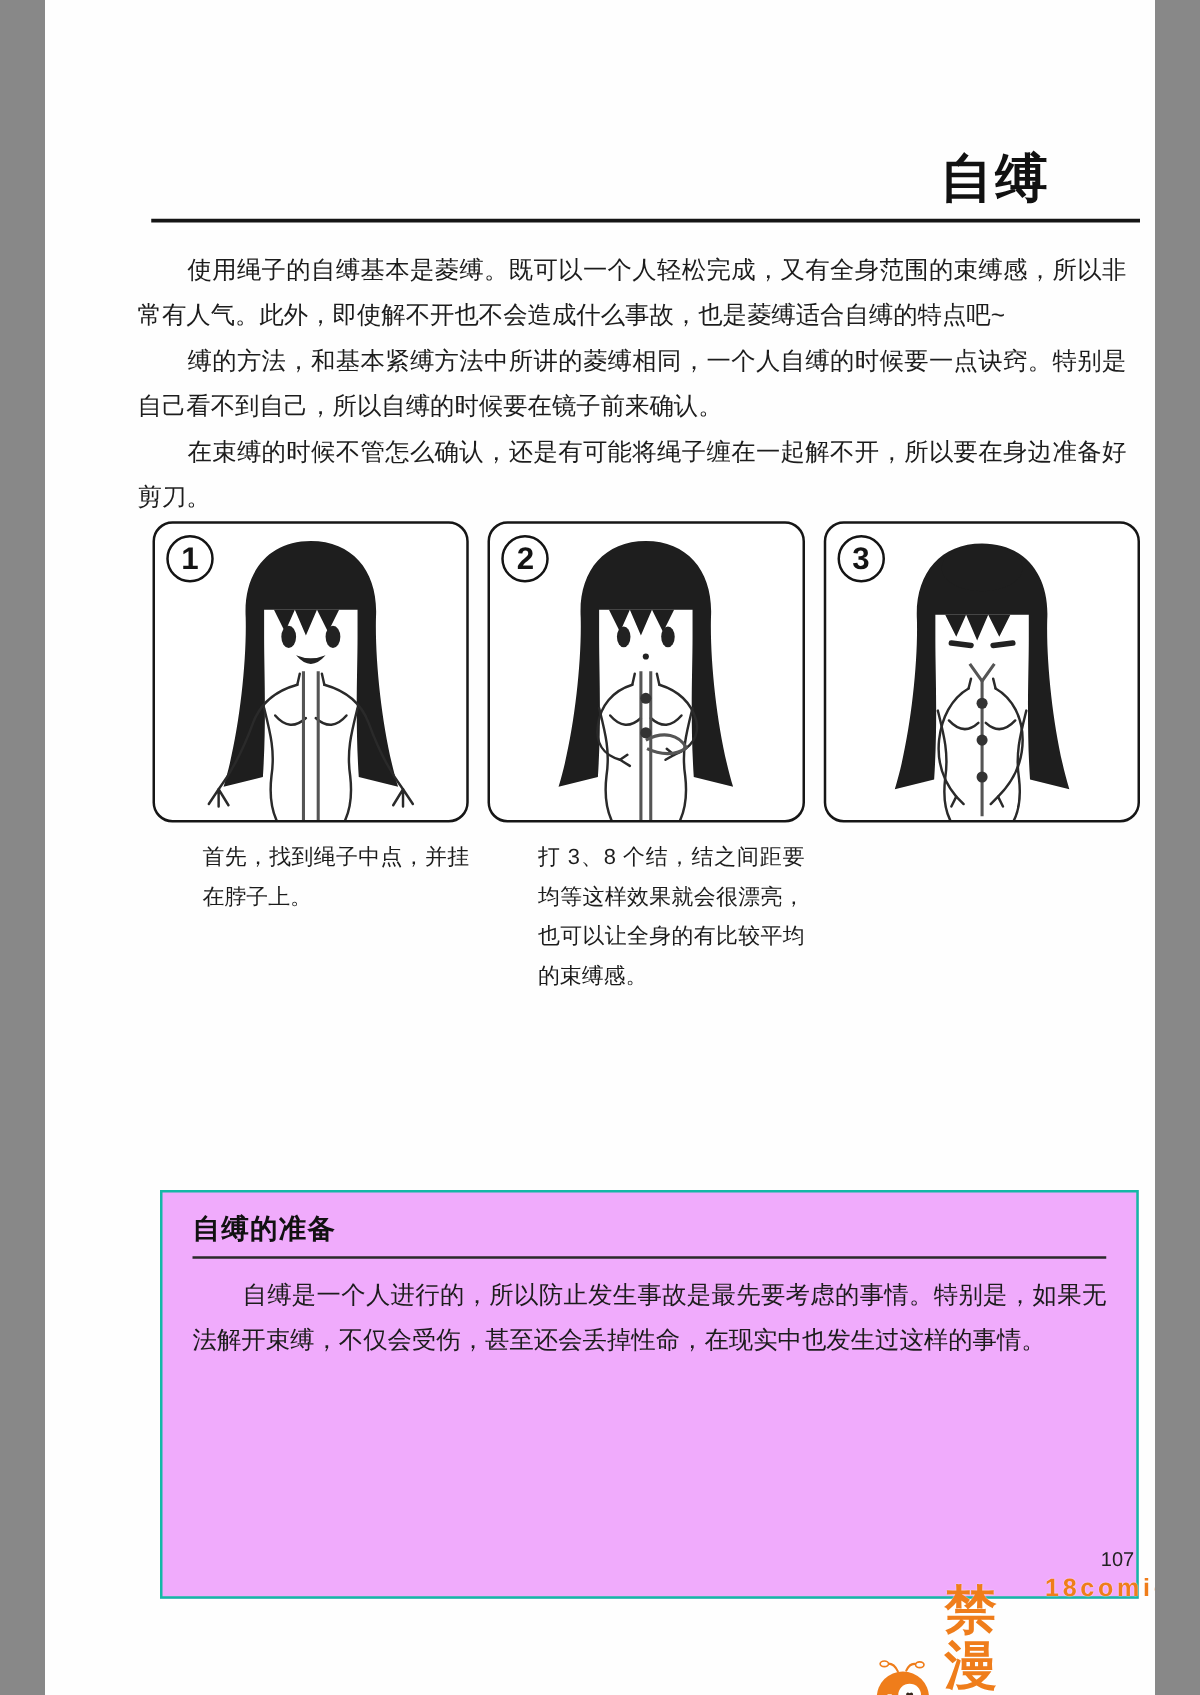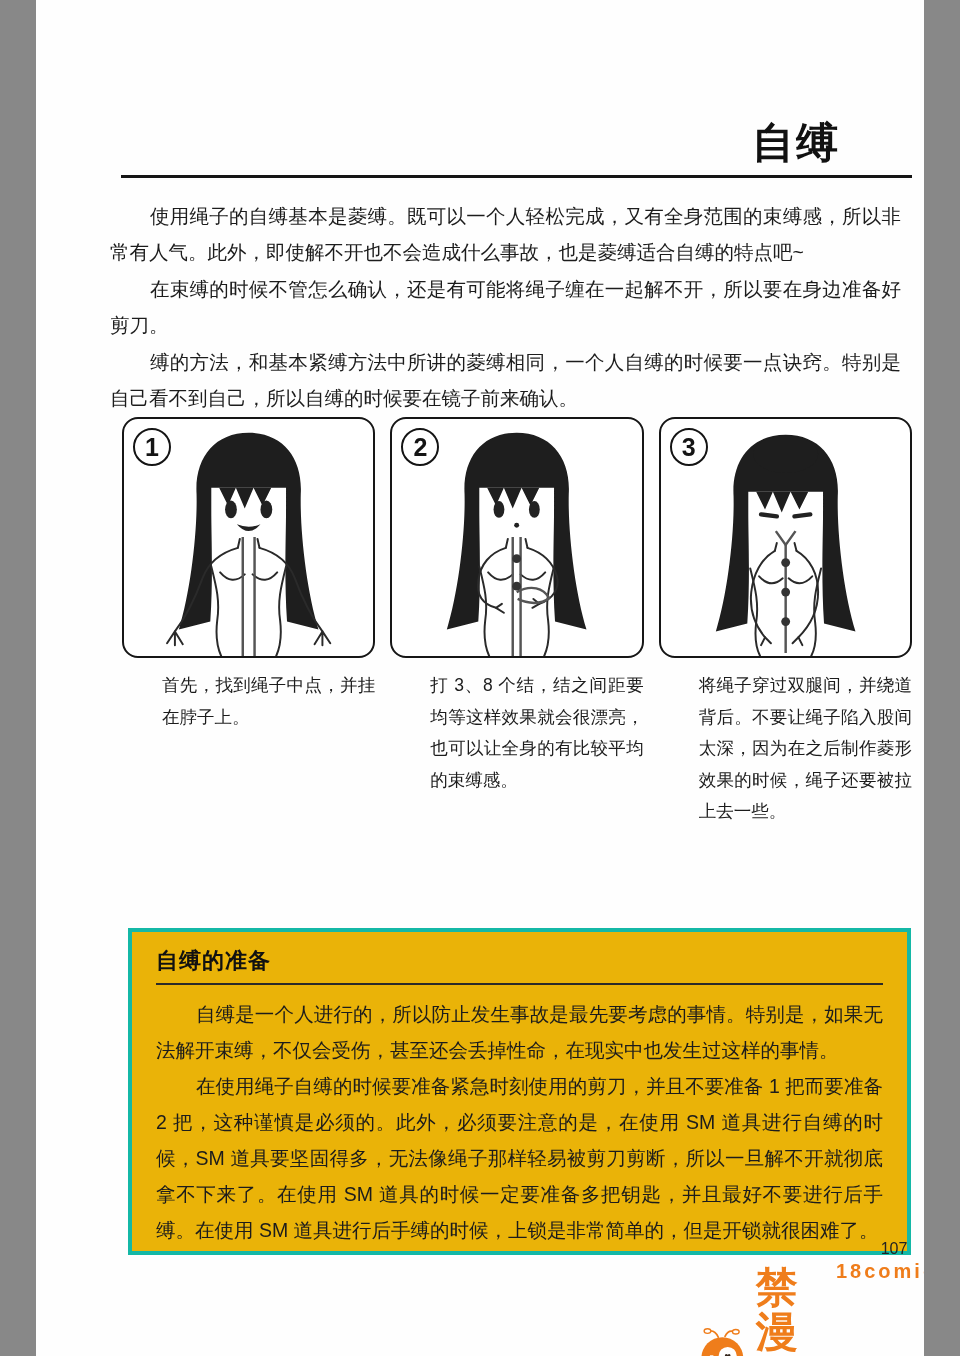--- a/index.html
+++ b/index.html
@@ -52,23 +52,23 @@
     display:flex; align-items:center; justify-content:center;
     font-size:25px; font-weight:bold; color:#141414;
   }
   .caption {
     margin-top:12px;
     font-size:17.5px; line-height:31.5px;
     text-align:justify; color:#1c1c1c;margin-left:40px;
   }
   
   .info-box {
-    position:absolute; top:928px; left:92px; width:783px; height:327px;
-    background:#eab308;
-    border:4px solid #14b8a6;
+    position:absolute; top:952px; left:92px; width:783px; height:327px;
+    background:#f0abfc;
+    border:2px solid #14b8a6;
     padding:15px 24px 14px;
   }
   .info-box h2 {
     font-size:22px; font-weight:bold; color:#111;
     line-height:28px; margin-bottom:8px; letter-spacing:1px;
   }
   .box-rule { height:2px; background:#2a2a2a; margin-bottom:11px; }
   .info-box p {
     font-size:19.5px; line-height:36px;
     text-indent:2.05em; text-align:justify; color:#1c1c1c;
@@ -98,22 +98,22 @@
 </head>
 <body>
 
 <div class="page">
 
   <h1 class="title">自缚</h1>
   <div class="title-rule"></div>
 
   <div class="intro">
     <p>使用绳子的自缚基本是菱缚。既可以一个人轻松完成，又有全身范围的束缚感，所以非常有人气。此外，即使解不开也不会造成什么事故，也是菱缚适合自缚的特点吧~</p>
+    <p>缚的方法，和基本紧缚方法中所讲的菱缚相同，一个人自缚的时候要一点诀窍。特别是自己看不到自己，所以自缚的时候要在镜子前来确认。</p>
     <p>在束缚的时候不管怎么确认，还是有可能将绳子缠在一起解不开，所以要在身边准备好剪刀。</p>
-    <p>缚的方法，和基本紧缚方法中所讲的菱缚相同，一个人自缚的时候要一点诀窍。特别是自己看不到自己，所以自缚的时候要在镜子前来确认。</p>
   </div>
 
   <div class="steps">
 
     <div class="step">
       <div class="panel">
         <div class="badge">
           <span>1</span>
         </div>
         <svg class="figure" viewBox="0 0 250 241" xmlns="http://www.w3.org/2000/svg">
@@ -191,30 +191,28 @@
             <path d="M98 160 Q110 173 122 162 M128 162 Q140 173 152 160"></path>
           </g>
           <path d="M100 97 L116 99 M134 99 L150 97" stroke="#222" stroke-width="4.5" fill="none" stroke-linecap="round"></path>
           <path d="M115 114 L125 128 L135 114" stroke="#555" stroke-width="2.5" fill="none"></path>
           <path d="M125 128 L125 238" stroke="#555" stroke-width="2.5" fill="none"></path>
           <circle cx="125" cy="146" r="4.5" fill="#333"></circle>
           <circle cx="125" cy="176" r="4.5" fill="#333"></circle>
           <circle cx="125" cy="206" r="4.5" fill="#333"></circle>
         </svg>
       </div>
-      <p class="caption">将绳子穿过双腿间，并绕道背后。不要让绳子陷入股间太深，因为在之后制作菱形效果的时候，绳子还要被拉上去一些。</p>
     </div>
 
   </div>
 
   <div class="info-box">
     <h2>自缚的准备</h2>
     <div class="box-rule"></div>
     <p>自缚是一个人进行的，所以防止发生事故是最先要考虑的事情。特别是，如果无法解开束缚，不仅会受伤，甚至还会丢掉性命，在现实中也发生过这样的事情。</p>
-    <p>在使用绳子自缚的时候要准备紧急时刻使用的剪刀，并且不要准备 1 把而要准备 2 把，这种谨慎是必须的。此外，必须要注意的是，在使用 SM 道具进行自缚的时候，SM 道具要坚固得多，无法像绳子那样轻易被剪刀剪断，所以一旦解不开就彻底拿不下来了。在使用 SM 道具的时候一定要准备多把钥匙，并且最好不要进行后手缚。在使用 SM 道具进行后手缚的时候，上锁是非常简单的，但是开锁就很困难了。</p>
   </div>
 
   <div class="page-number">107</div>
 
   <div class="watermark">
     <svg width="82" height="82" viewBox="0 0 84 84" xmlns="http://www.w3.org/2000/svg">
       <path d="M13 56 Q2 60 6 72 Q15 71 17 62 Z" fill="#ef7d1b"></path>
       <g stroke="#ef7d1b" stroke-width="2.5" fill="none" stroke-linecap="round">
         <path d="M36 17 Q31 6 22 8"></path>
         <path d="M46 16 Q51 5 60 9"></path>

